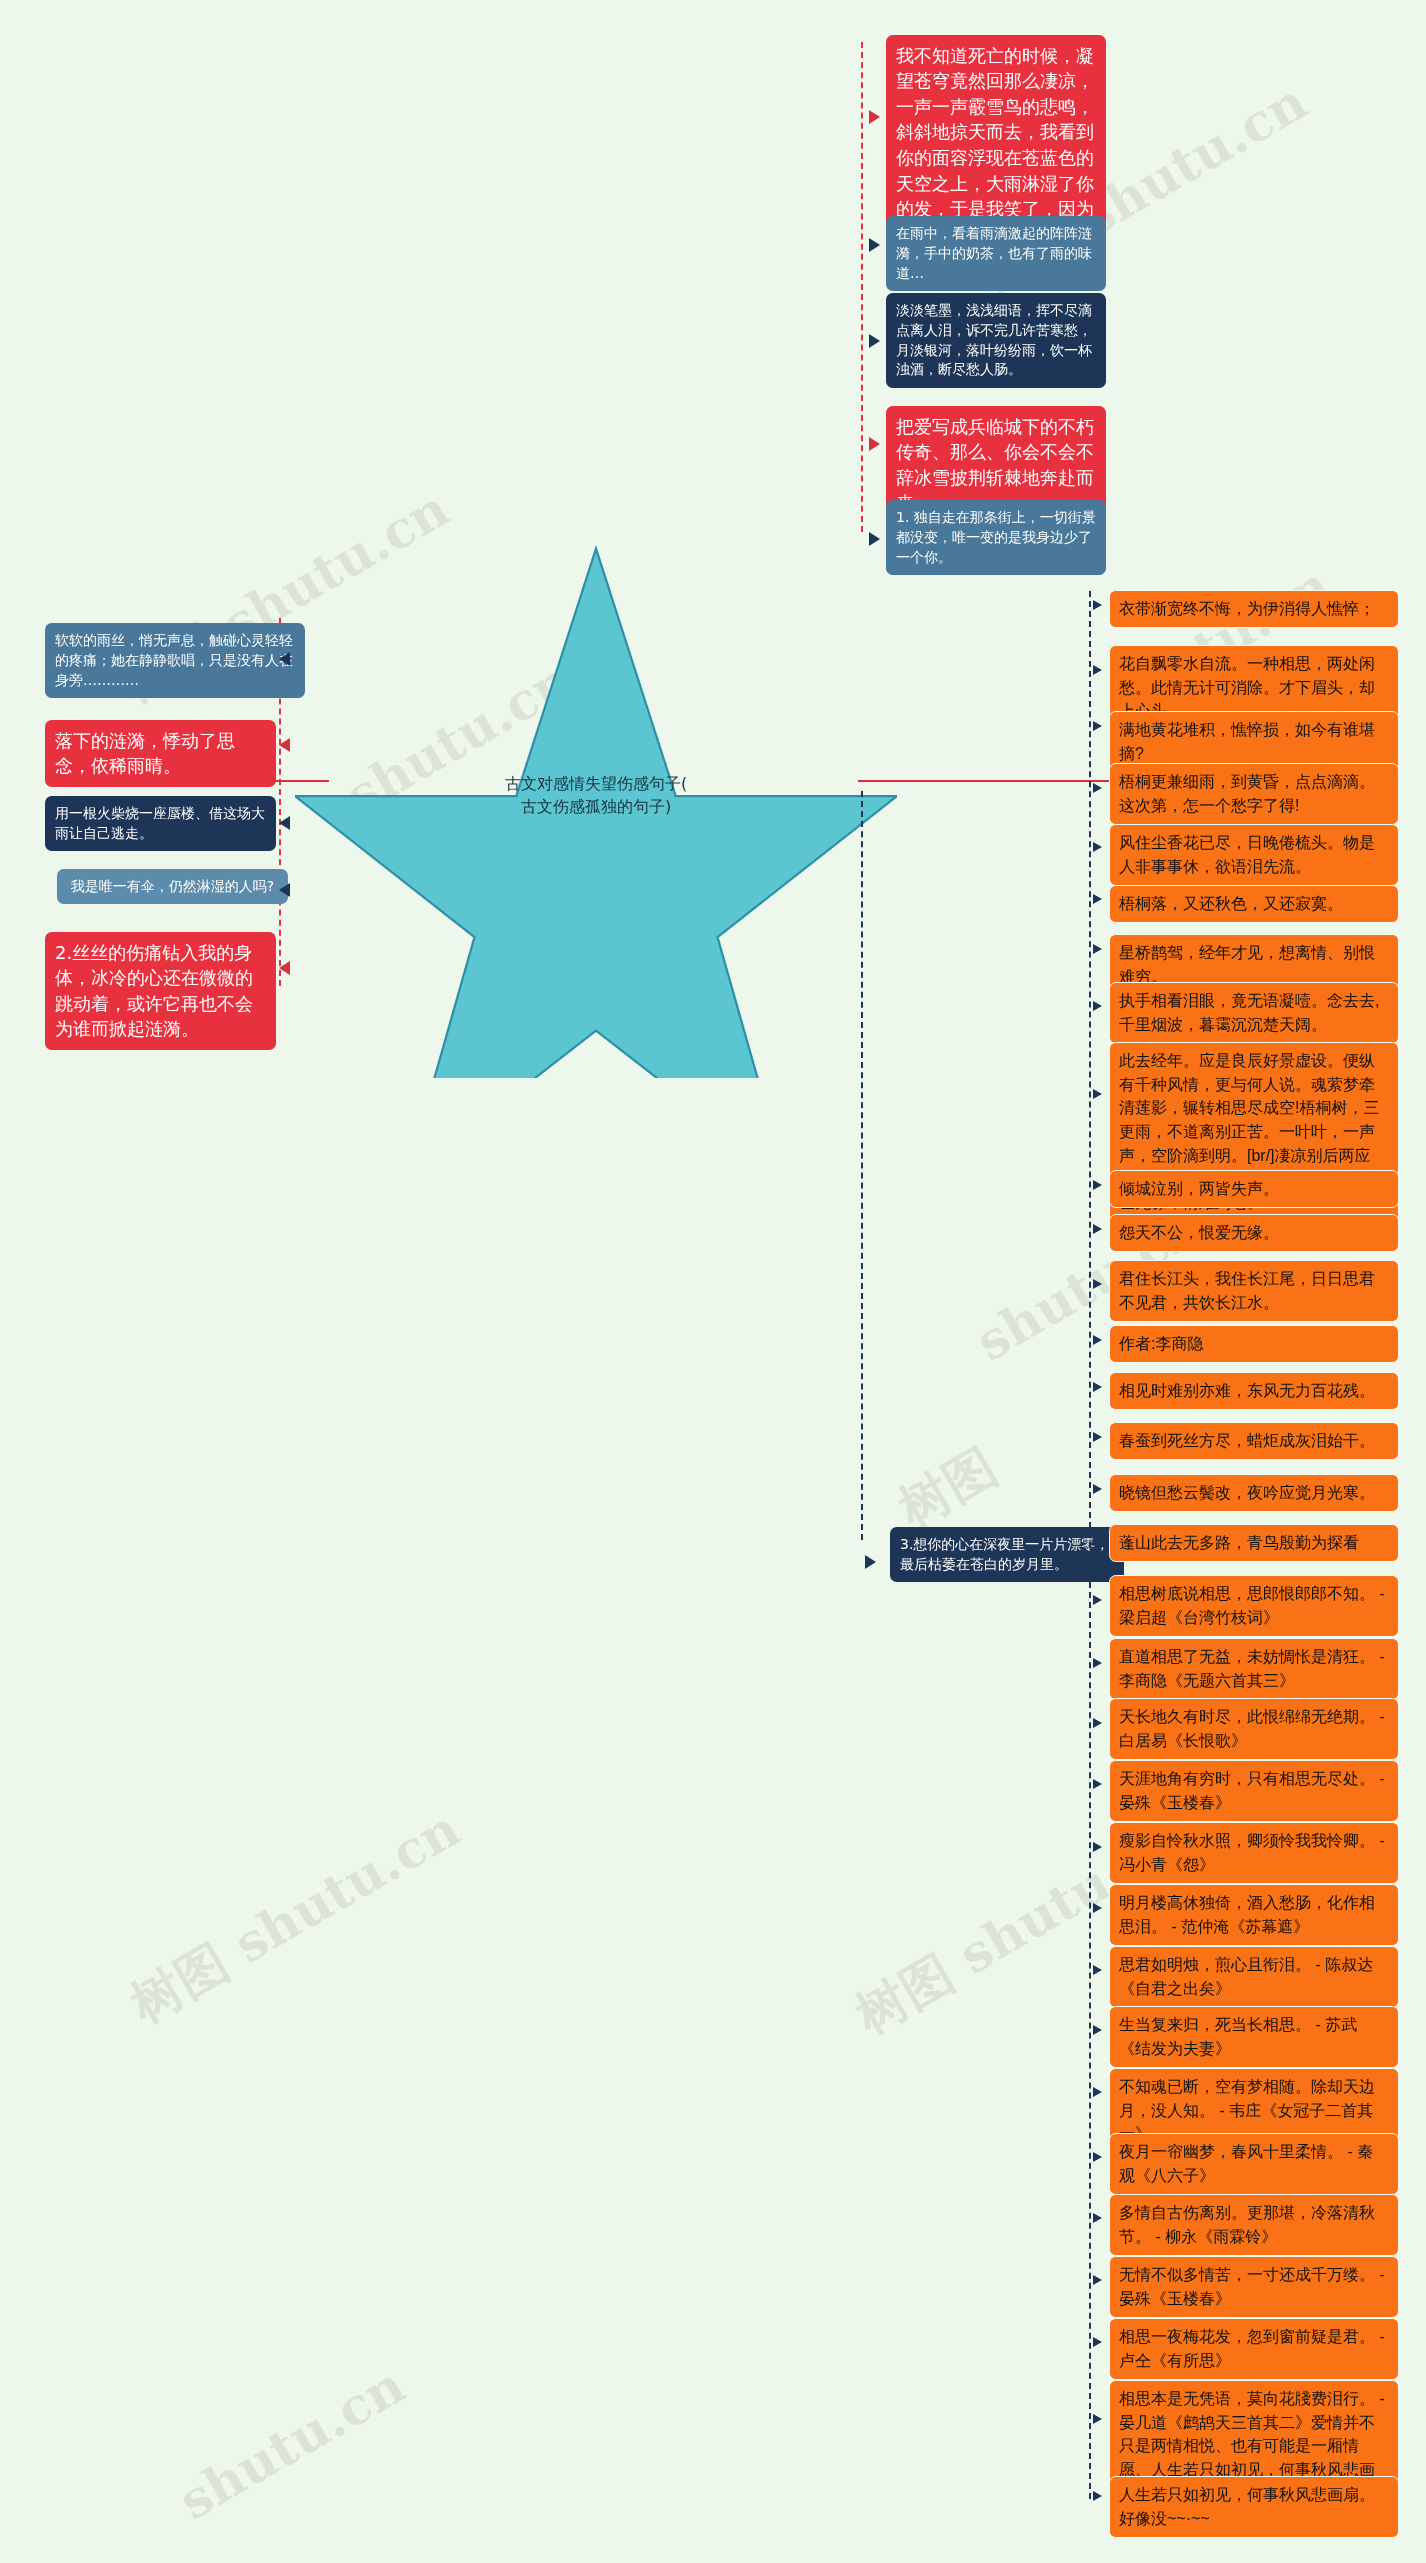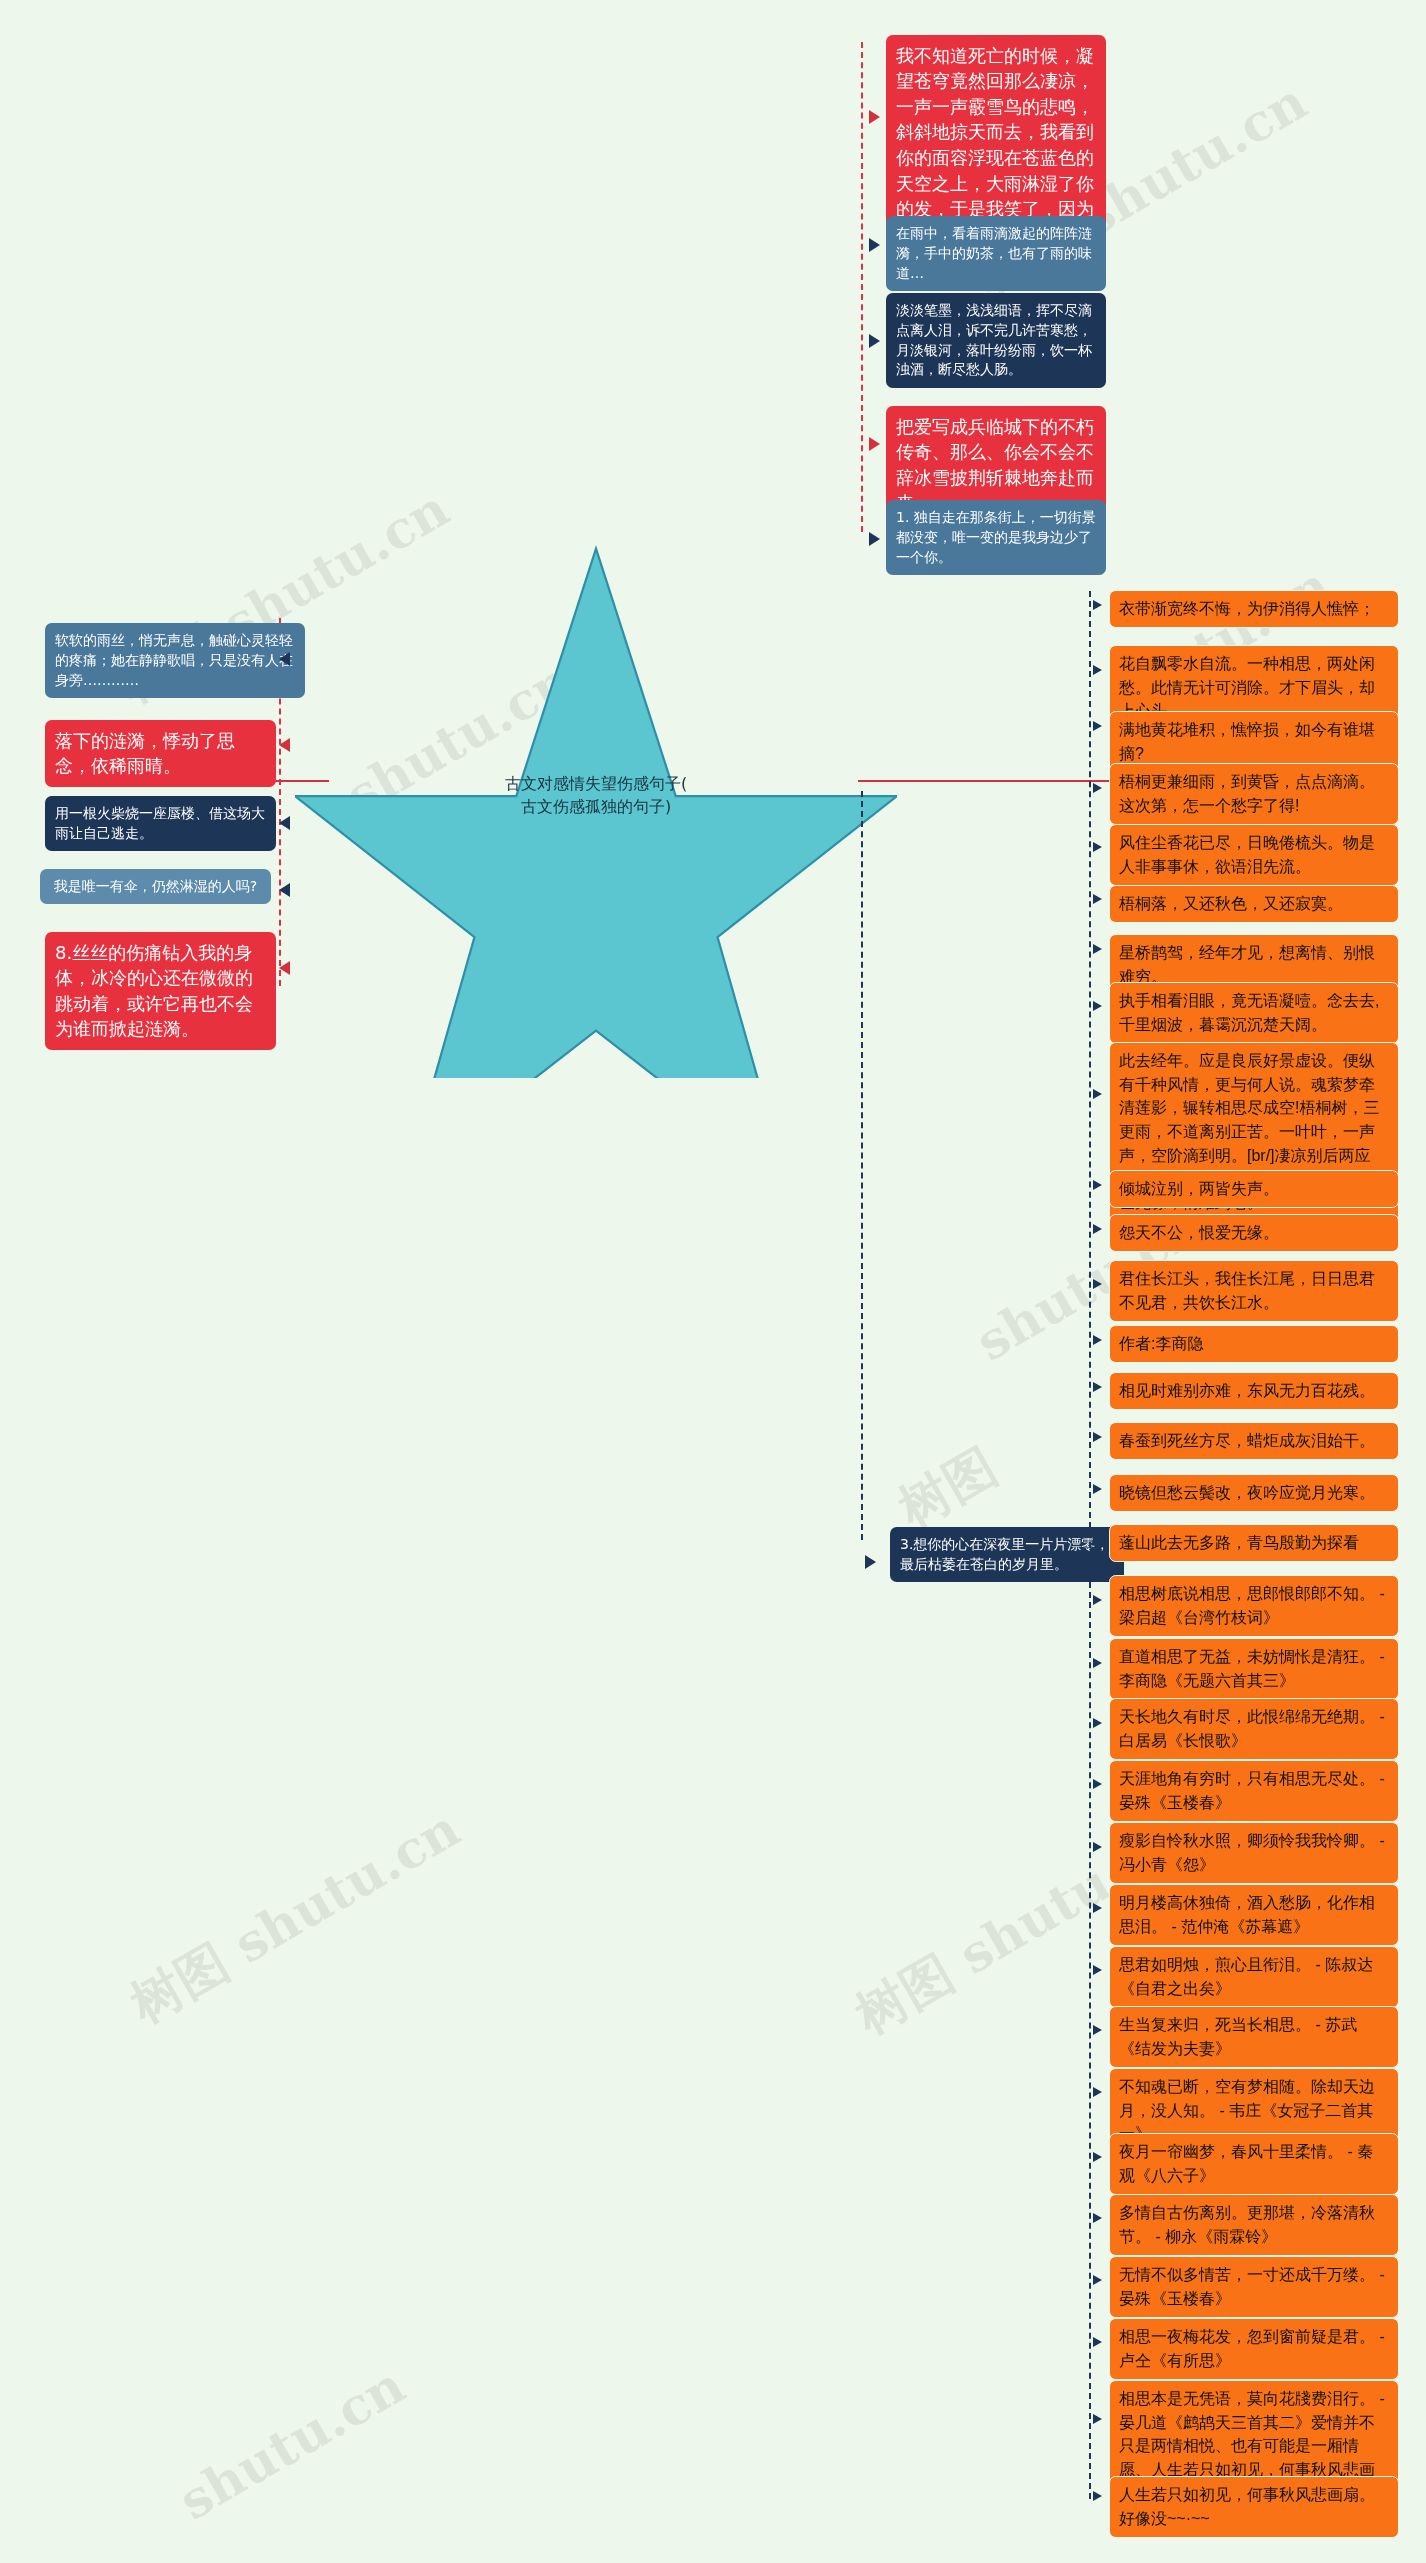--- a/index.html
+++ b/index.html
@@ -121,24 +121,24 @@
 
   <div class="node steel" style="left:45px;top:623px;width:260px;">软软的雨丝，悄无声息，触碰心灵轻轻的疼痛；她在静静歌唱，只是没有人在身旁…………</div>
   <div class="arrow l" style="left:279px;top:652px;"></div>
 
   <div class="node red" style="left:45px;top:720px;width:231px;">落下的涟漪，悸动了思念，依稀雨晴。</div>
   <div class="arrow l red" style="left:279px;top:738px;"></div>
 
   <div class="node navy" style="left:45px;top:796px;width:231px;">用一根火柴烧一座蜃楼、借这场大雨让自己逃走。</div>
   <div class="arrow l" style="left:279px;top:816px;"></div>
 
-  <div class="node lsteel" style="left:40px;top:869px;width:231px;text-align:center;">我是唯一有伞，仍然淋湿的人吗?</div>
+  <div class="node lsteel" style="left:57px;top:869px;width:231px;text-align:center;">我是唯一有伞，仍然淋湿的人吗?</div>
   <div class="arrow l" style="left:279px;top:883px;"></div>
 
-  <div class="node red" style="left:45px;top:932px;width:231px;">8.丝丝的伤痛钻入我的身体，冰冷的心还在微微的跳动着，或许它再也不会为谁而掀起涟漪。</div>
+  <div class="node red" style="left:45px;top:932px;width:231px;">2.丝丝的伤痛钻入我的身体，冰冷的心还在微微的跳动着，或许它再也不会为谁而掀起涟漪。</div>
   <div class="arrow l red" style="left:279px;top:961px;"></div>
 
   <div class="spine navy" style="left:861px;top:791px;height:749px;"></div>
 
   <div class="node navy" style="left:890px;top:1527px;width:234px;">3.想你的心在深夜里一片片漂零，最后枯萎在苍白的岁月里。</div>
   <div class="arrow r" style="left:865px;top:1555px;"></div>
 
   <div class="spine navy" style="left:1089px;top:591px;height:1908px;"></div>
 
   <div class="leaf" style="top:590px;">衣带渐宽终不悔，为伊消得人憔悴；</div>

